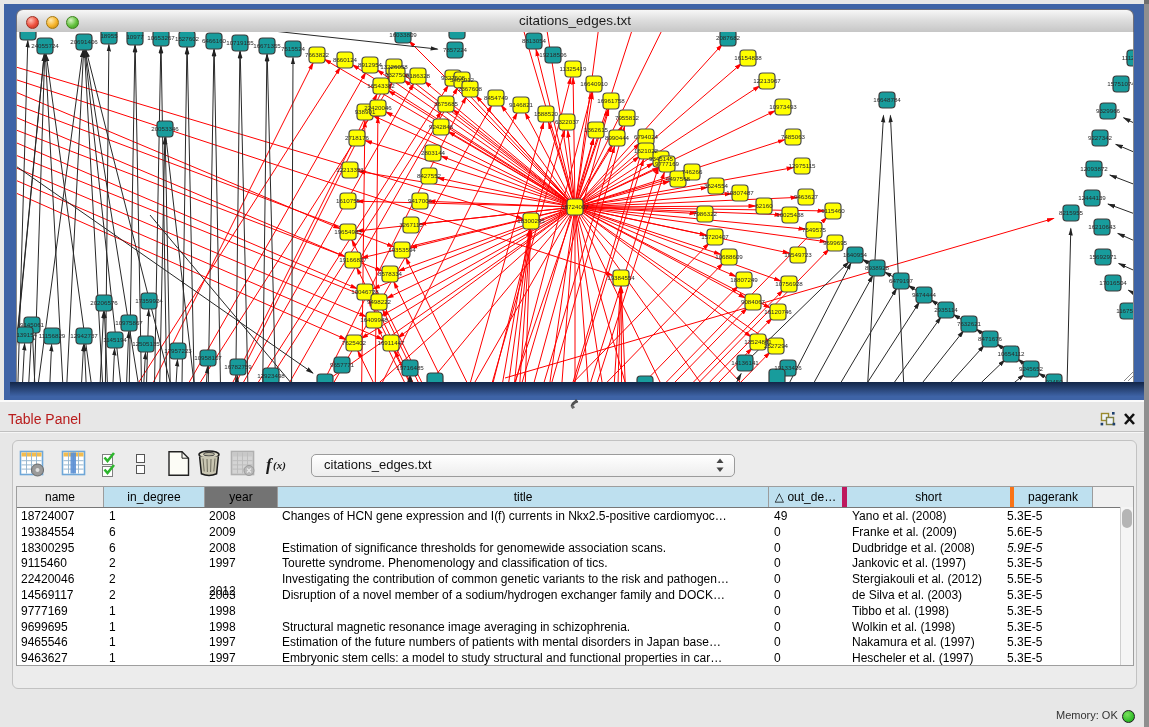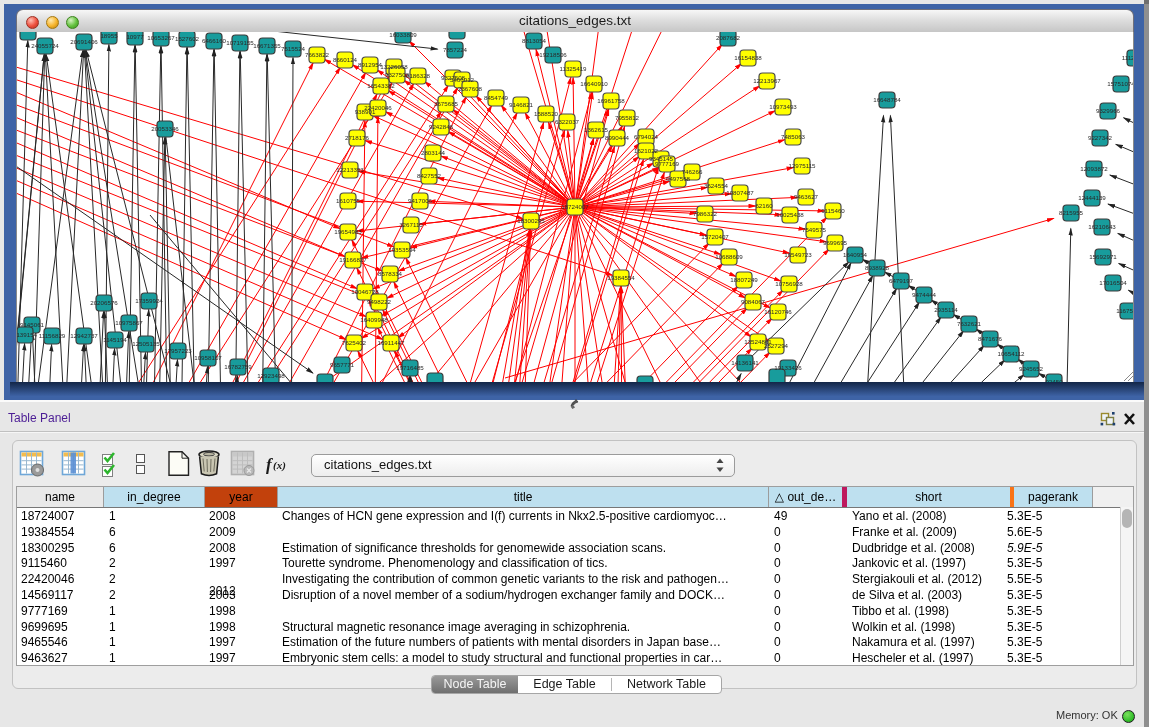--- a/index.html
+++ b/index.html
@@ -539,21 +539,21 @@
 <text x="391" y="345.2">16911447</text>
 <text x="531" y="223.2">18300295</text>
 <text x="621" y="280.2">19384554</text>
 <text x="575" y="209.2">18724007</text>
 </g>
 <path d="M1124,381 L1133,372 M1128,381 L1133,376" stroke="#8a8a8a" fill="none"></path>
 </svg>
 
   <div class="abs" style="left:0;top:400px;width:1144px;height:327px;background:#e7e7e7;"></div>
   <div class="abs" style="left:0;top:400px;width:1144px;height:2px;background:#fbfbfb;"></div>
-  <div class="abs" style="left:8px;top:411px;font-size:12px;color:#4c1d95;">Table Panel</div>
+  <div class="abs" style="left:8px;top:411px;font-size:14px;color:#b91c1c;">Table Panel</div>
   <svg width="44" height="20" style="position:absolute;left:1098px;top:409px">
       <rect x="3.5" y="4.5" width="7" height="7" fill="#eef4fb" stroke="#9a8a2e" stroke-width="1.4"></rect>
       <rect x="8.5" y="8.5" width="7" height="7" fill="#eef4fb" stroke="#7d7d42" stroke-width="1.4"></rect>
       <rect x="14" y="3" width="2.6" height="2.6" fill="#1c3f6e"></rect>
       <rect x="2.6" y="13.8" width="2.6" height="2.6" fill="#1c3f6e"></rect>
       <rect x="14.6" y="13.8" width="2.6" height="2.6" fill="#1c3f6e"></rect>
       <path d="M27,5 L36,15 M36,5 L27,15" stroke="#111" stroke-width="2.6"></path>
     </svg>
   <div class="abs" style="left:0;top:431px;width:1144px;height:1px;background:#c0c0c0;"></div>
   <div class="abs" style="left:0;top:432px;width:1144px;height:1px;background:#f6f6f6;"></div>
@@ -624,21 +624,21 @@
     <svg width="16" height="18" style="position:absolute;right:6px;top:2px">
         <path d="M8,1.5 L11.5,6 L4.5,6 z" fill="#444"></path>
         <path d="M8,15 L11.5,10.5 L4.5,10.5 z" fill="#444"></path>
       </svg>
   </div>
 
   <div class="abs" style="left:16px;top:486px;width:1118px;height:180px;border:1px solid #9e9e9e;box-sizing:border-box;background:#fff;font-size:12px;color:#000;overflow:hidden;">
     <div class="abs" style="left:0;top:0;width:1118px;height:20px;border-bottom:1px solid #777;background:#f0f0f0;">
         <div style="position:absolute;left:0px;top:0;width:87px;height:20px;background:#e9e9e9;border-right:1px solid #9c9c9c;box-sizing:border-box;text-align:center;line-height:20px;">name</div>
 <div style="position:absolute;left:87px;top:0;width:101px;height:20px;background:#bee0ef;border-right:1px solid #9c9c9c;box-sizing:border-box;text-align:center;line-height:20px;">in_degree</div>
-<div style="position:absolute;left:188px;top:0;width:73px;height:20px;background:#c2410c;border-right:1px solid #9c9c9c;box-sizing:border-box;text-align:center;line-height:20px;">year</div>
+<div style="position:absolute;left:188px;top:0;width:73px;height:20px;background:#737373;border-right:1px solid #9c9c9c;box-sizing:border-box;text-align:center;line-height:20px;">year</div>
 <div style="position:absolute;left:261px;top:0;width:491px;height:20px;background:#bee0ef;border-right:1px solid #9c9c9c;box-sizing:border-box;text-align:center;line-height:20px;">title</div>
 <div style="position:absolute;left:752px;top:0;width:78px;height:20px;background:#bee0ef;border-right:5px solid #be185d;box-sizing:border-box;text-align:center;line-height:20px;">△ out_de…</div>
 <div style="position:absolute;left:830px;top:0;width:167px;height:20px;background:#bee0ef;border-right:4px solid #f97316;box-sizing:border-box;text-align:center;line-height:20px;">short</div>
 <div style="position:absolute;left:997px;top:0;width:79px;height:20px;background:#bee0ef;border-right:1px solid #9c9c9c;box-sizing:border-box;text-align:center;line-height:20px;">pagerank</div>
       </div>
     <div style="position:absolute;left:0;top:22.0px;width:1100px;height:15.8px;line-height:15.8px;">
         <span style="position:absolute;left:4px;">18724007</span>
         <span style="position:absolute;left:92px;">1</span>
         <span style="position:absolute;left:192px;">2008</span>
         <span style="position:absolute;left:265px;">Changes of HCN gene expression and I(f) currents in Nkx2.5-positive cardiomyoc…</span>
@@ -723,25 +723,19 @@
         <span style="position:absolute;left:265px;">Embryonic stem cells: a model to study structural and functional properties in car…</span>
         <span style="position:absolute;left:757px;">0</span>
         <span style="position:absolute;left:835px;">Hescheler et al. (1997)</span>
         <span style="position:absolute;left:990px;">5.3E-5</span>
       </div>
 
     <div class="abs" style="left:1103px;top:20px;width:15px;height:158px;background:#f5f5f5;border-left:1px solid #cfcfcf;"></div>
     <div class="abs" style="left:1105px;top:22px;width:10px;height:19px;border-radius:5px;background:#b5b5b5;"></div>
   </div>
 
-  <div class="abs" style="left:431px;top:675px;width:291px;height:19px;border:1px solid #a6a6a6;border-radius:4px;background:#fff;font-size:12.5px;box-sizing:border-box;">
-    <div class="abs" style="left:0;top:0;width:86px;height:17px;background:linear-gradient(#9a9a9a,#6f6f6f);border-radius:3px 0 0 3px;color:#f5f5f5;text-align:center;line-height:17px;">Node Table</div>
-    <div class="abs" style="left:86px;top:0;width:93px;height:17px;color:#1a1a1a;text-align:center;line-height:17px;">Edge Table</div>
-    <div class="abs" style="left:179px;top:2px;width:1px;height:13px;background:#b5b5b5;"></div>
-    <div class="abs" style="left:180px;top:0;width:109px;height:17px;color:#1a1a1a;text-align:center;line-height:17px;">Network Table</div>
-  </div>
 
   <div class="abs" style="left:1056px;top:709px;font-size:11px;color:#333;">Memory: OK</div>
   <div class="abs" style="left:1122px;top:710px;width:11px;height:11px;border-radius:50%;background:radial-gradient(circle at 38% 32%,#7ce05e,#35c02c 60%,#22951c);border:1px solid #1e1e1e;"></div>
   <svg width="14" height="12" style="position:absolute;left:568px;top:398px">
       <path d="M3,8 Q4,4 7,3 L8,1.5 L10,4 Q7,4.5 5.5,7 z" fill="#555" stroke="#333" stroke-width="0.7"></path>
       <path d="M2.6,8.5 l2.8,-1.2 1.6,2.2 -2.6,1.4 z" fill="#666"></path>
     </svg>
 </div>
 </body></html>

